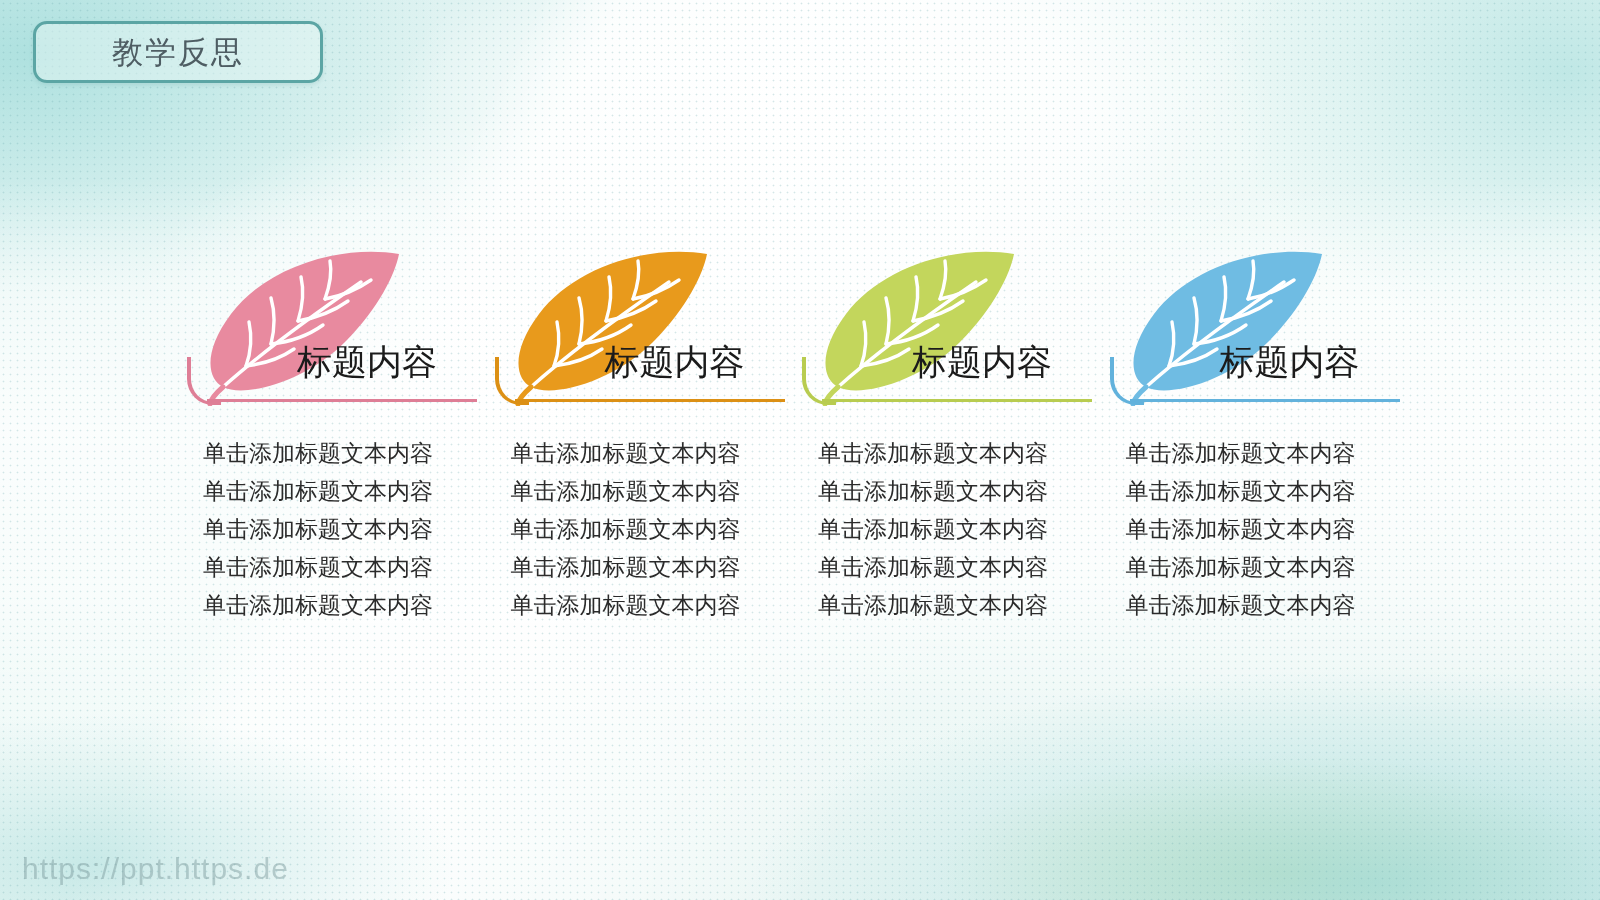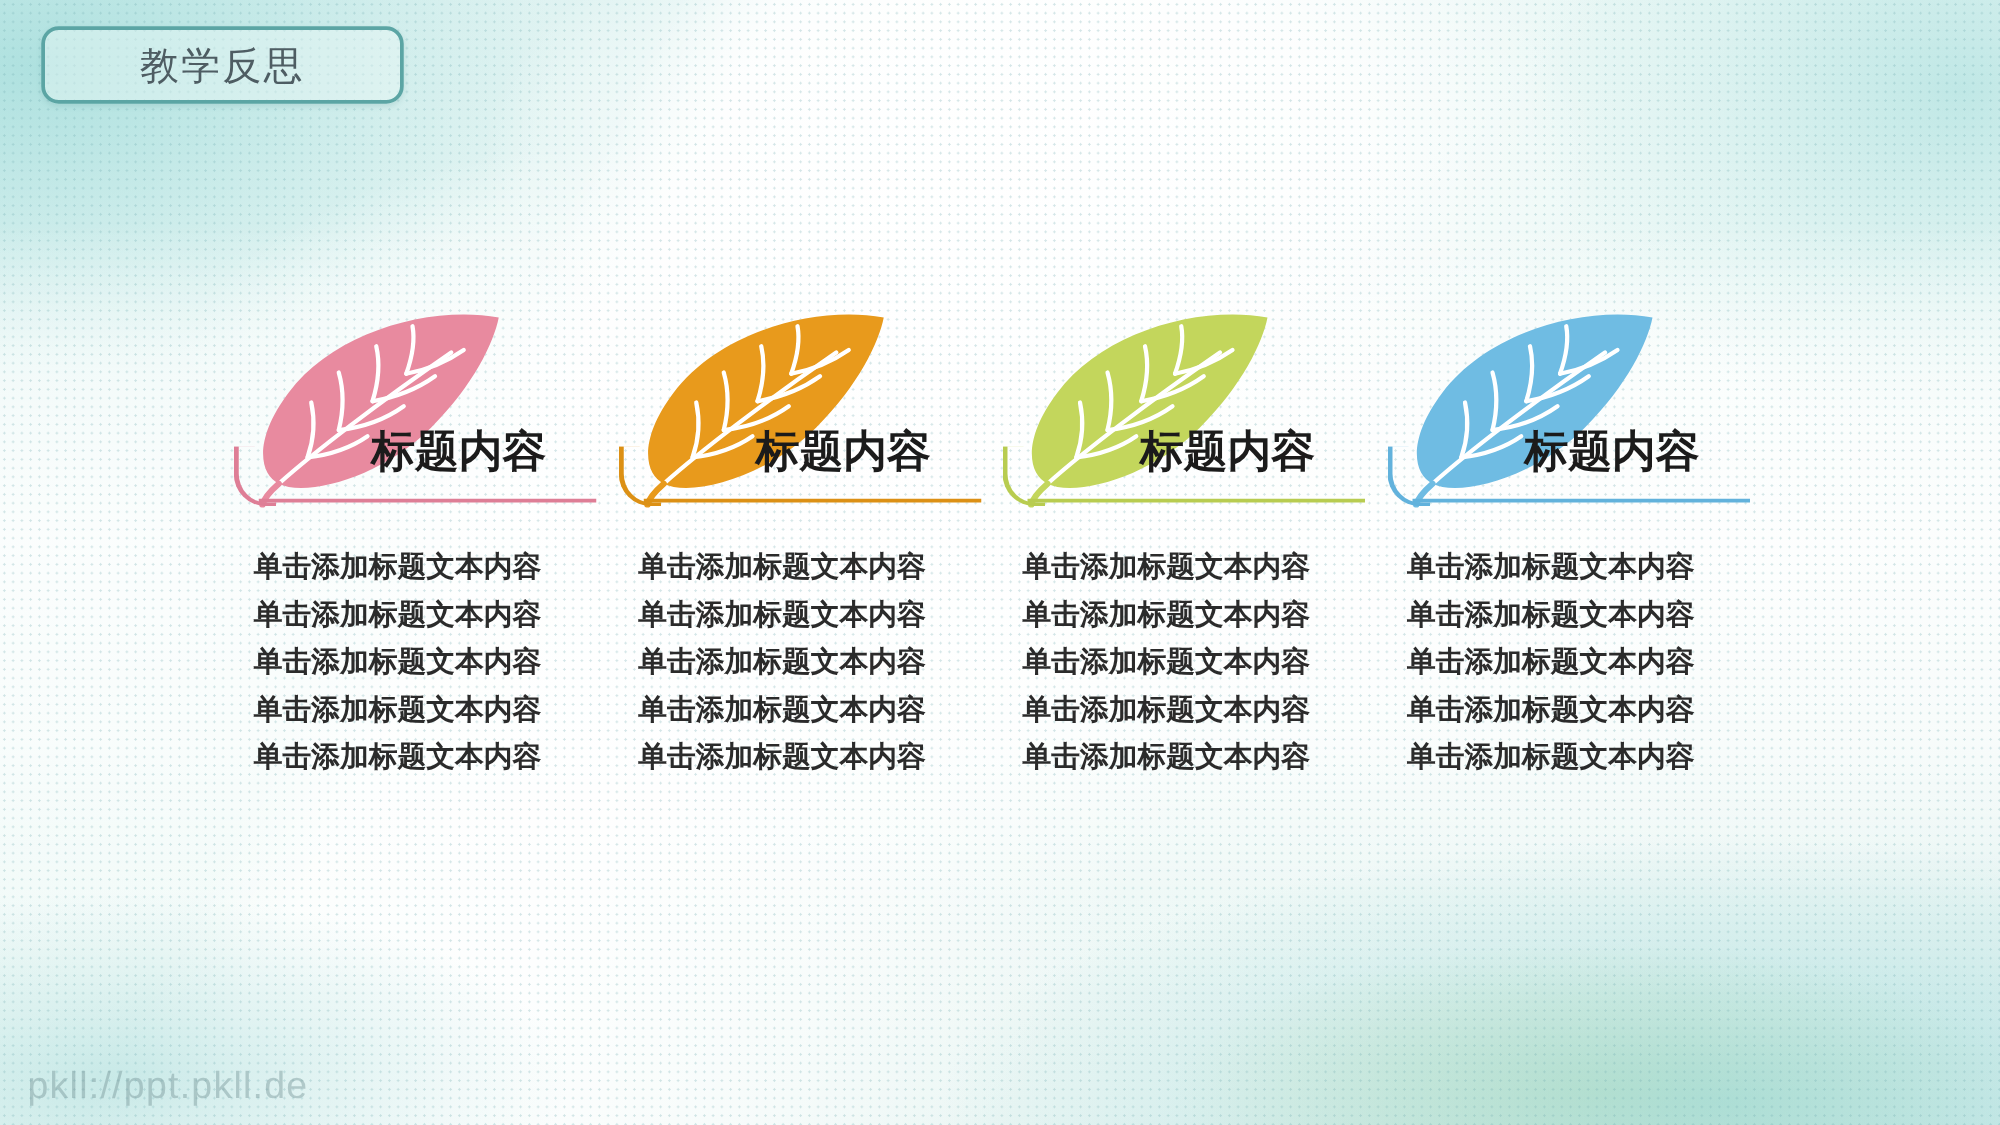--- a/index.html
+++ b/index.html
@@ -119,21 +119,20 @@
     left: 185px;
     top: 248px;
     width: 1230px;
     display: flex;
     gap: 0px;
   }
   .col {
     position: relative;
     width: 307.5px;
     box-sizing: border-box;
-    font-weight: bold;
   }
 
   
   .leaf-head {
     position: relative;
     height: 162px;
   }
   .leaf-svg {
     position: absolute;
     left: 8px;
@@ -319,15 +318,15 @@
       <div style="position: absolute; left: 207px; top: 399px; width: 270px; height: 3px; background: rgb(222, 126, 150);"></div>
       <div style="position: absolute; left: 187px; top: 357px; width: 30px; height: 45px; border-left: 4px solid rgb(222, 126, 150); border-bottom: 3px solid rgb(222, 126, 150); border-bottom-left-radius: 26px;"></div>
       <div style="position: absolute; left: 514.5px; top: 399px; width: 270px; height: 3px; background: rgb(220, 144, 21);"></div>
       <div style="position: absolute; left: 494.5px; top: 357px; width: 30px; height: 45px; border-left: 4px solid rgb(220, 144, 21); border-bottom: 3px solid rgb(220, 144, 21); border-bottom-left-radius: 26px;"></div>
       <div style="position: absolute; left: 822px; top: 399px; width: 270px; height: 3px; background: rgb(184, 204, 80);"></div>
       <div style="position: absolute; left: 802px; top: 357px; width: 30px; height: 45px; border-left: 4px solid rgb(184, 204, 80); border-bottom: 3px solid rgb(184, 204, 80); border-bottom-left-radius: 26px;"></div>
       <div style="position: absolute; left: 1129.5px; top: 399px; width: 270px; height: 3px; background: rgb(98, 178, 220);"></div>
       <div style="position: absolute; left: 1109.5px; top: 357px; width: 30px; height: 45px; border-left: 4px solid rgb(98, 178, 220); border-bottom: 3px solid rgb(98, 178, 220); border-bottom-left-radius: 26px;"></div>
     </div>
 
-  <div id="watermark">pkll://ppt.pkll.de</div>
+  <div id="watermark">https://ppt.https.de</div>
 
 </div>
 
 </body></html>

